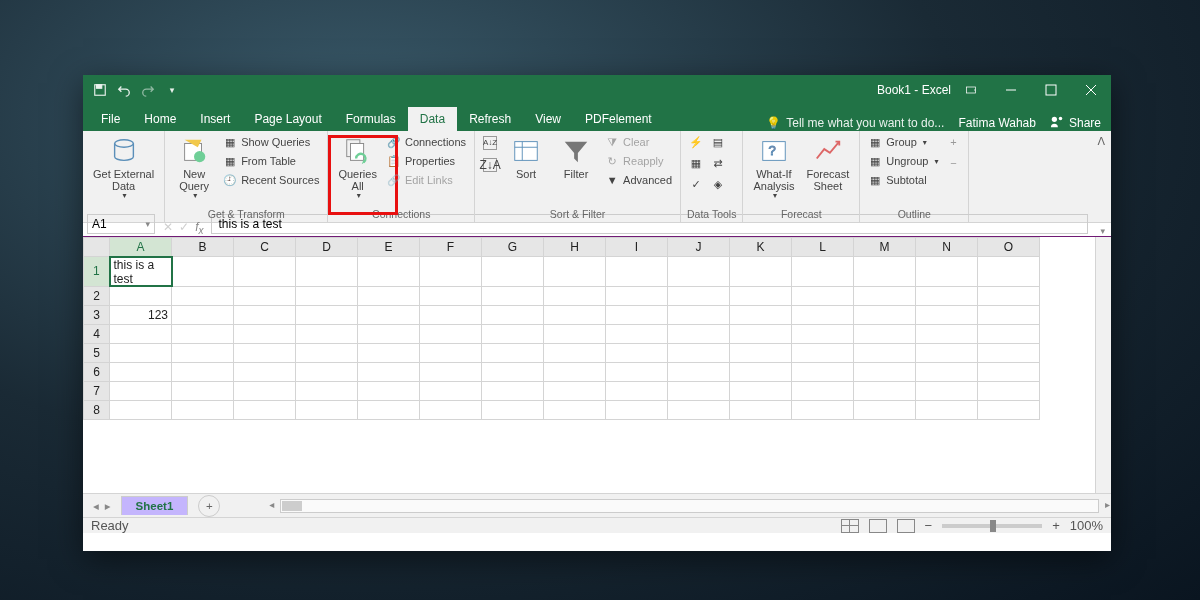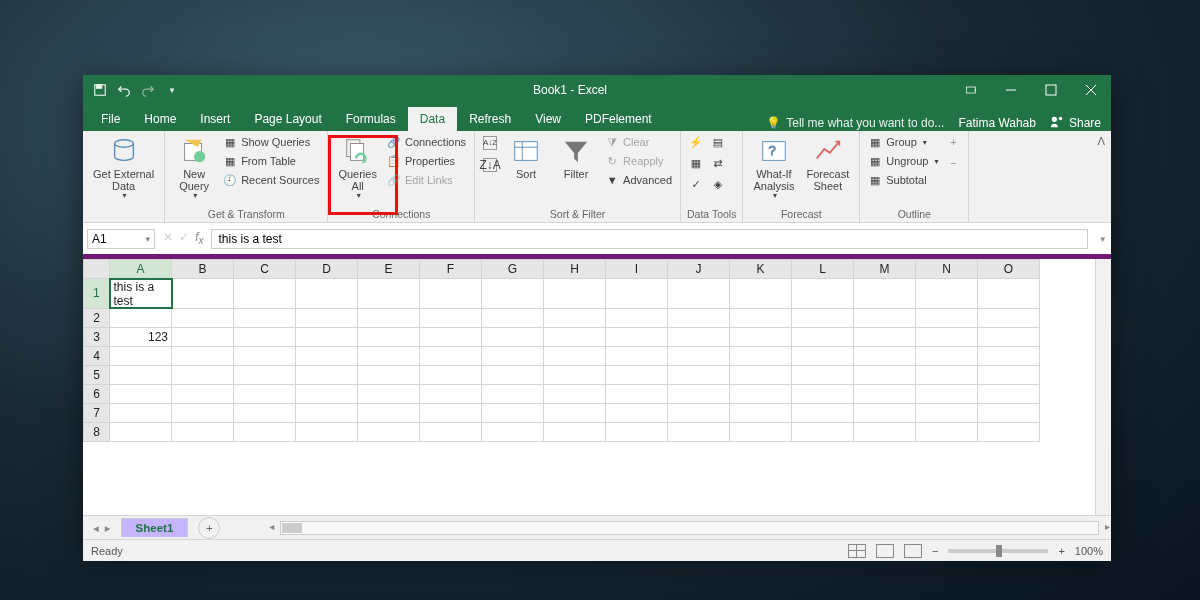--- a/index.html
+++ b/index.html
@@ -1,62 +1,62 @@
 <!DOCTYPE html>
 <html><head>
 <meta charset="utf-8">
 <style>
 * { box-sizing: border-box; margin: 0; padding: 0; font-family: "Segoe UI", Arial, sans-serif; }
 body { width: 1200px; height: 600px; background: radial-gradient(ellipse at 30% 20%, #3a5a6a 0%, #1a2a35 50%, #0a1520 100%); overflow: hidden; position: relative; }
 .window { position: absolute; top: 75px; left: 83px; width: 1028px; height: 476px; background: #fff; box-shadow: 0 8px 30px rgba(0,0,0,0.5); }
 .titlebar { height: 30px; background: #217346; display: flex; align-items: center; color: #fff; font-size: 12px; }
 .qat { display: flex; align-items: center; gap: 10px; padding: 0 10px; }
 .qat-icon { width: 14px; height: 14px; display: flex; align-items: center; justify-content: center; opacity: 0.9; }
-.title-center { flex: 1; text-align: center; }
+.title-center { flex: 1; text-align: right; }
 .window-controls { display: flex; align-items: center; gap: 0; }
 .win-btn { width: 40px; height: 30px; display: flex; align-items: center; justify-content: center; color: #fff; }
 .win-btn svg { width: 12px; height: 12px; }
 .ribbon-tabs { height: 26px; background: #217346; display: flex; align-items: flex-end; color: #fff; font-size: 12px; padding-left: 6px; }
 .tab { padding: 5px 12px; cursor: pointer; }
 .tab.active { background: #f1f1f1; color: #217346; }
 .tab-right { margin-left: auto; display: flex; align-items: center; gap: 14px; padding-right: 10px; }
 .tell-me { display: flex; align-items: center; gap: 5px; opacity: 0.9; }
 .user-name { }
 .share-btn { display: flex; align-items: center; gap: 5px; }
 .ribbon { height: 92px; background: #f1f1f1; border-bottom: 1px solid #d4d4d4; display: flex; font-size: 11px; color: #444; }
 .group { border-right: 1px solid #d4d4d4; padding: 3px 6px 2px 6px; display: flex; flex-direction: column; justify-content: space-between; position: relative; }
 .group-label { text-align: center; font-size: 10.5px; color: #666; padding-top: 2px; }
 .group-body { flex: 1; display: flex; align-items: flex-start; gap: 4px; }
 .big-btn { display: flex; flex-direction: column; align-items: center; justify-content: center; padding: 2px 4px; text-align: center; line-height: 1.1; min-width: 46px; }
 .big-btn .icon { width: 30px; height: 30px; margin-bottom: 2px; display: flex; align-items: center; justify-content: center; }
 .small-row { display: flex; align-items: center; gap: 4px; padding: 2px 2px; line-height: 1.2; white-space: nowrap; }
 .small-row .sicon { width: 14px; height: 14px; display: flex; align-items: center; justify-content: center; }
 .col { display: flex; flex-direction: column; gap: 1px; }
 .highlight-box { position: absolute; border: 3px solid #e81010; pointer-events: none; top: 4px; left: 0px; width: 70px; height: 80px; }
-.formula-bar { height: 36px; border-bottom: 5px solid #701a75; display: flex; align-items: center; font-size: 12px; }
+.formula-bar { height: 14px; border-bottom: 1px solid #701a75; display: flex; align-items: flex-end; font-size: 12px; }
 .name-box { width: 68px; border: 1px solid #ccc; margin: 2px 0 2px 4px; padding: 2px 4px; display: flex; justify-content: space-between; align-items: center; }
 .fb-icons { display: flex; gap: 6px; padding: 0 8px; color: #888; font-size: 12px; }
 .fb-input { flex: 1; border: 1px solid #ccc; margin: 2px 6px 2px 0; padding: 2px 6px; }
 .sheet-area { position: relative; height: calc(100% - 30px - 26px - 92px - 26px - 24px - 22px); overflow: hidden; }
 .sheet { border-collapse: collapse; font-size: 12px; color: #222; }
 .sheet th, .sheet td { border: 1px solid #d4d4d4; height: 19px; }
 .sheet .corner { width: 26px; background: #e6e6e6; }
 .sheet thead th { background: #e6e6e6; font-weight: normal; text-align: center; width: 62px; }
 .sheet tbody th { background: #e6e6e6; font-weight: normal; text-align: center; width: 26px; }
 .sheet td { padding: 0 3px; }
 .sel-cell { outline: 2px solid #217346; outline-offset: -1px; }
 .col-selected { background: #d3e5d3 !important; border-bottom: 2px solid #217346 !important; color: #217346; }
 .row-selected { background: #d3e5d3 !important; border-right: 2px solid #217346 !important; color: #217346; }
 .sheet-tabs { height: 24px; border-top: 1px solid #d4d4d4; display: flex; align-items: center; font-size: 11.5px; background: #f1f1f1; }
 .nav-arrows { display: flex; gap: 6px; padding: 0 10px; color: #888; }
 .sheet-tab { padding: 3px 14px; background: #c4b5fd; border: 1px solid #ccc; border-bottom: none; font-weight: 600; color: #217346; }
 .add-sheet { width: 22px; height: 22px; border: 1px solid #ccc; border-radius: 50%; display: flex; align-items: center; justify-content: center; margin-left: 10px; color: #666; }
 .hscroll { flex: 1; margin: 0 12px 0 60px; height: 14px; border: 1px solid #ccc; background: #fafafa; position: relative; }
 .hscroll .thumb { position: absolute; left: 1px; top: 1px; height: 10px; width: 20px; background: #cdcdcd; }
-.statusbar { height: 22px; background: #f1f1f1; border-top: 1px solid #d4d4d4; display: flex; align-items: center; font-size: 11px; color: #555; padding: 0 8px; gap: 10px; }
+.statusbar { height: 16px; background: #f1f1f1; border-top: 1px solid #d4d4d4; display: flex; align-items: center; font-size: 13px; color: #555; padding: 0 8px; gap: 10px; }
 .sb-right { margin-left: auto; display: flex; align-items: center; gap: 10px; }
 .view-btn { width: 18px; height: 14px; border: 1px solid #888; }
 .zoom-slider { width: 100px; height: 4px; background: #ccc; position: relative; }
 .zoom-slider .knob { position: absolute; left: 48px; top: -4px; width: 6px; height: 12px; background: #888; }
 .dropdown-caret { font-size: 8px; margin-left: 2px; }
 .vscroll { position: absolute; right: 0; top: 0; bottom: 0; width: 16px; background: #f1f1f1; border-left: 1px solid #d4d4d4; }
 </style>
 </head>
 <body>
 

